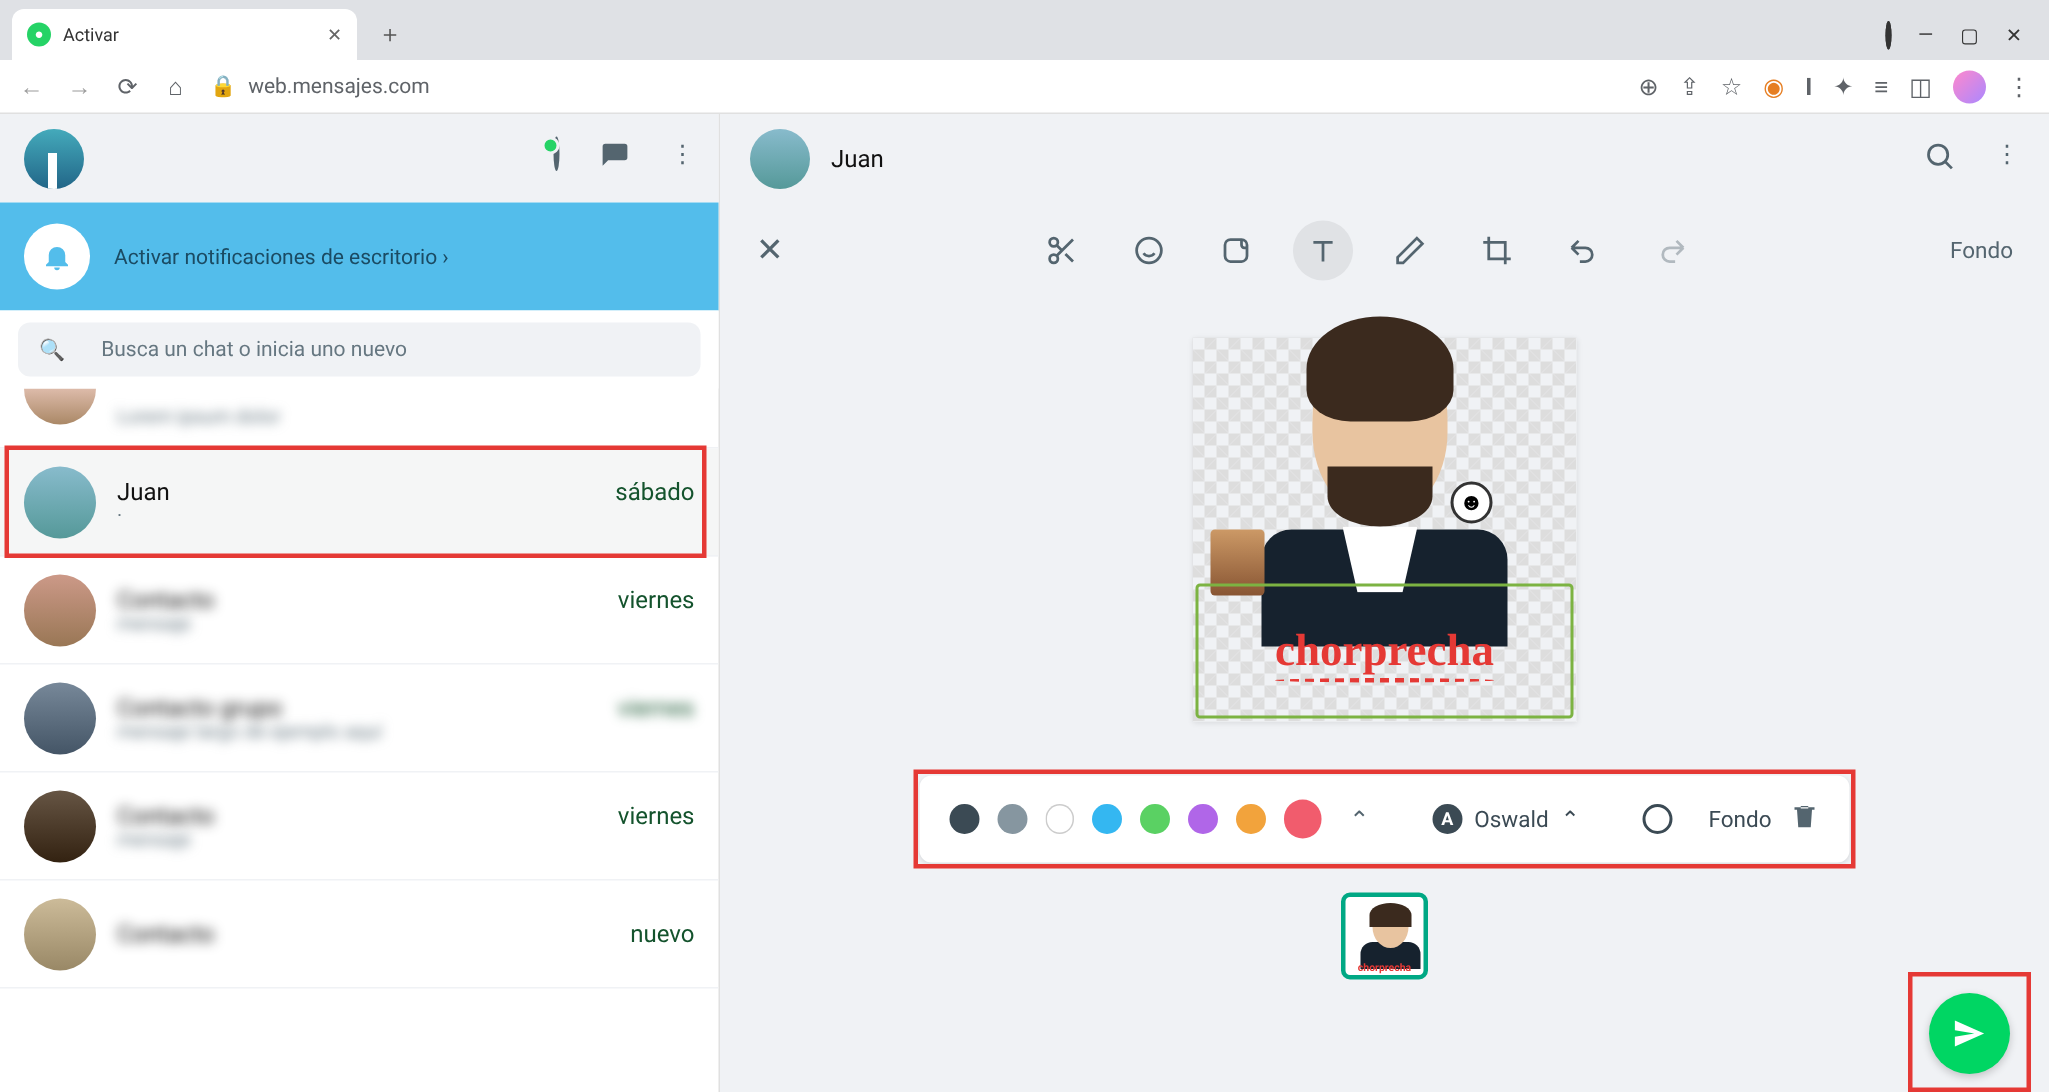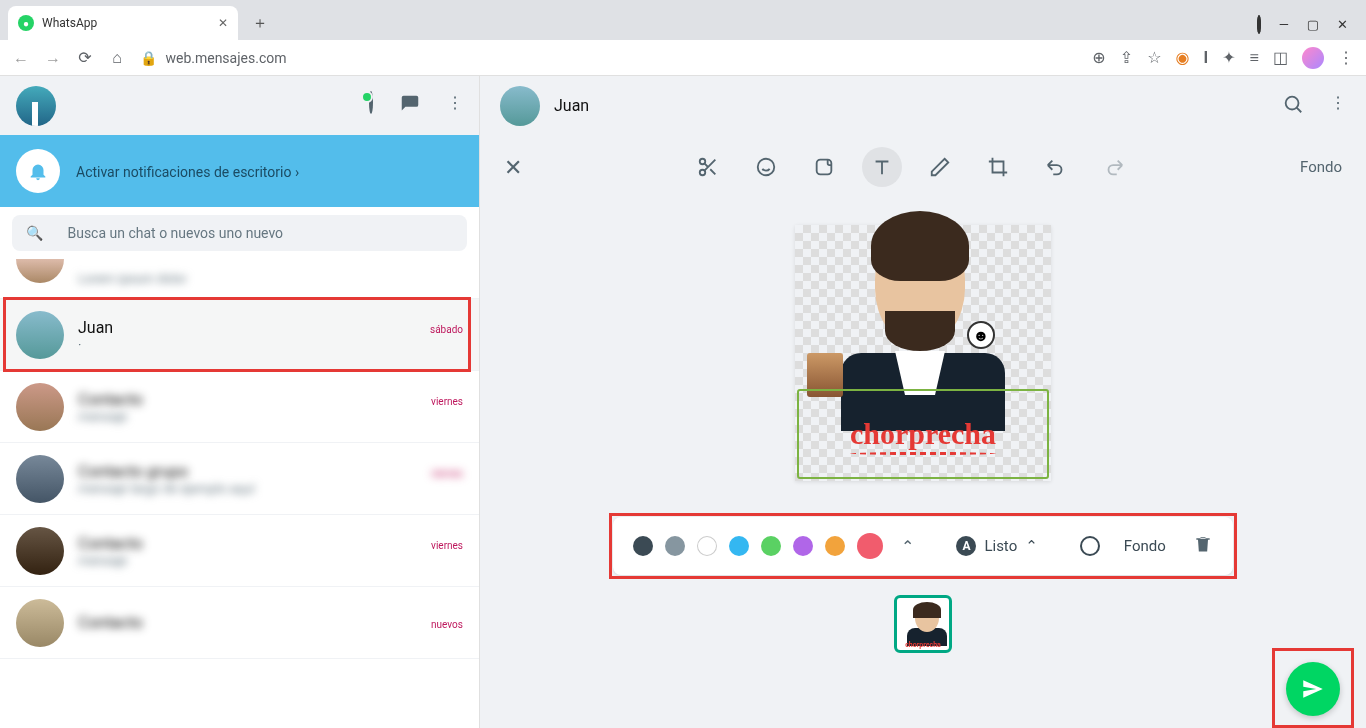--- a/index.html
+++ b/index.html
@@ -46,21 +46,21 @@
 
 .chat-list { flex: 1; overflow: hidden; }
 .chat-item { height: 72px; display: flex; align-items: center; padding: 0 16px; gap: 14px; border-bottom: 1px solid #f0f2f5; cursor: pointer; position: relative; }
 .chat-item.cut-top { height: 40px; border-top: none; }
 .chat-item.selected { background: #f5f6f6; }
 .chat-avatar { width: 48px; height: 48px; border-radius: 50%; background: #ccc; flex-shrink: 0; }
 .chat-item.cut-top .chat-avatar { width: 48px; height: 24px; border-radius: 0 0 24px 24px; align-self: flex-start; }
 .chat-meta { flex: 1; min-width: 0; }
 .chat-top { display: flex; justify-content: space-between; align-items: baseline; }
 .chat-name { font-size: 16px; color: #111; }
-.chat-time { font-size: 10px; color: #be185d; }
+.chat-time { font-size: 16px; color: #14532d; }
 .chat-msg { font-size: 13px; color: #667781; white-space: nowrap; overflow: hidden; text-overflow: ellipsis; }
 .blur { filter: blur(4px); }
 .red-frame { position: absolute; border: 3px solid #e53935; pointer-events: none; }
 
 
 .main { flex: 1; background: #f0f2f5; display: flex; flex-direction: column; }
 .main-header { height: 59px; background: #f0f2f5; display: flex; align-items: center; padding: 0 20px; gap: 14px; }
 .main-avatar { width: 40px; height: 40px; border-radius: 50%; background: linear-gradient(#8bc,#599); }
 .main-name { font-size: 16px; color: #111; }
 .main-header-icons { margin-left: auto; display: flex; gap: 26px; color: #54656f; }
@@ -109,21 +109,21 @@
 .send-btn { position: absolute; right: 26px; bottom: 12px; width: 54px; height: 54px; border-radius: 50%; background: #00d663; display: flex; align-items: center; justify-content: center; cursor: pointer; box-shadow: 0 2px 6px rgba(0,0,0,0.2); }
 .send-btn svg { fill: #fff; }
 
 </style>
 </head>
 <body>
 
 <div class="browser-chrome">
   <div class="tab">
     <span class="tab-favicon">●</span>
-    <span class="tab-title">WhatsApp</span>
+    <span class="tab-title">Activar</span>
     <span class="tab-close">✕</span>
   </div>
   <div class="new-tab">＋</div>
   <div class="window-controls">
     <span><span class="wc-circle"></span></span>
     <span>—</span>
     <span>▢</span>
     <span>✕</span>
   </div>
 </div>
@@ -172,21 +172,21 @@
           </svg>
       </div>
       <div>
         <div class="notif-sub">Activar notificaciones de escritorio ›</div>
       </div>
     </div>
 
     <div class="search-wrap">
       <div class="search-box">
         <span>🔍</span>
-        <span>Busca un chat o nuevos uno nuevo</span>
+        <span>Busca un chat o inicia uno nuevo</span>
       </div>
     </div>
 
     <div class="chat-list">
       <div class="chat-item cut-top">
         <div class="chat-avatar" style="background:linear-gradient(#dba,#a86)"></div>
         <div class="chat-meta blur">
             <div class="chat-msg">Lorem ipsum dolor</div>
           </div>
       </div>
@@ -234,21 +234,21 @@
           </div>
           <div class="chat-msg blur">mensaje</div>
         </div>
       </div>
 
       <div class="chat-item">
         <div class="chat-avatar" style="background:linear-gradient(#cb9,#986)"></div>
         <div class="chat-meta">
           <div class="chat-top">
             <span class="chat-name blur">Contacto</span>
-            <span class="chat-time">nuevos</span>
+            <span class="chat-time">nuevo</span>
           </div>
         </div>
       </div>
     </div>
   </div>
 
   <div class="main">
     <div class="main-header">
       <div class="main-avatar"></div>
       <div class="main-name">Juan</div>
@@ -336,21 +336,21 @@
         <span class="swatch" style="background:#8696a0"></span>
         <span class="swatch" style="background:#fff; box-shadow:inset 0 0 0 1px #ccc"></span>
         <span class="swatch" style="background:#34b7f1"></span>
         <span class="swatch" style="background:#5ad163"></span>
         <span class="swatch" style="background:#b066e8"></span>
         <span class="swatch" style="background:#f2a33c"></span>
         <span class="swatch lg" style="background:#f15c6d"></span>
         <span class="chev">⌃</span>
         <div class="font-pick">
           <span class="font-a">A</span>
-          <span>Listo</span>
+          <span>Oswald</span>
           <span>⌃</span>
         </div>
         <div class="bg-pick">
           <span class="bg-circle"></span>
           <span>Fondo</span>
         </div>
         <span class="trash"><svg width="20" height="20" viewBox="0 0 24 24" fill="currentColor">
               <path d="M6 7h12l-1 14H7L6 7zm3-3h6v2H9V4zM4 7h16v-2H4v2z"></path>
             </svg></span>
       </div>

